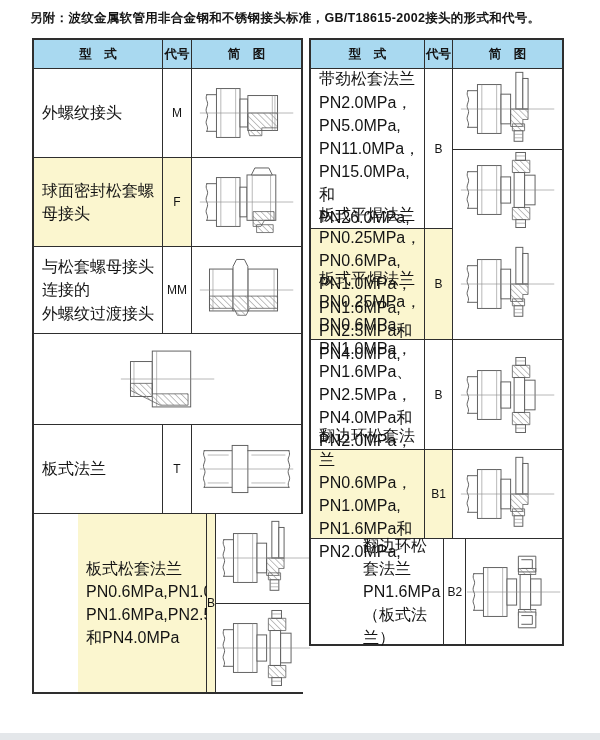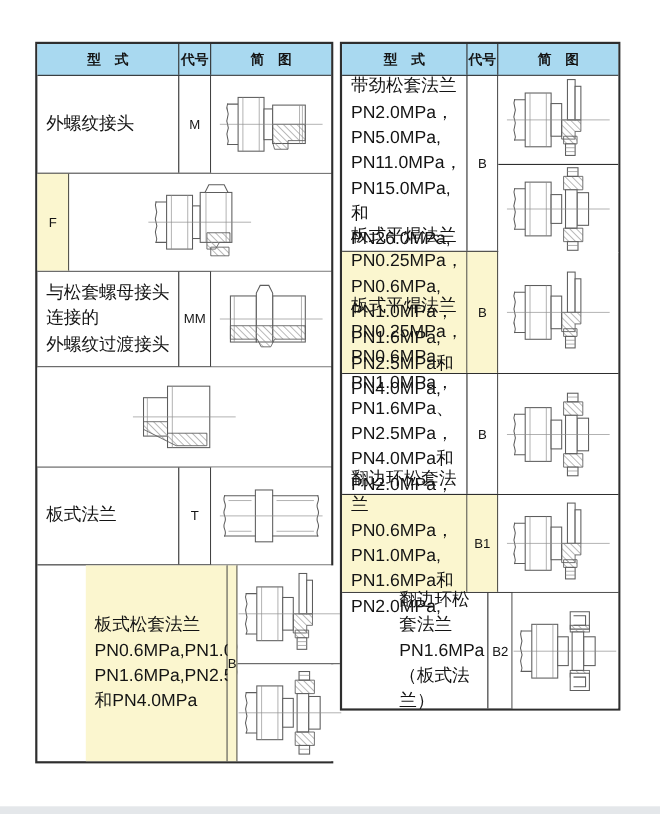--- a/index.html
+++ b/index.html
@@ -42,20 +42,21 @@
 <div class="page">
 
   <svg width="0" height="0" style="position:absolute" aria-hidden="true">
     <defs>
       <pattern id="hatch" patternUnits="userSpaceOnUse" width="5" height="5" patternTransform="rotate(-45 0 0)">
         <line x1="0" y1="0" x2="0" y2="5" stroke="#8f8f8f" stroke-width="1.3"></line>
       </pattern>
     </defs>
   </svg>
 
+  <div class="title">另附：波纹金属软管用非合金钢和不锈钢接头标准，GB/T18615-2002接头的形式和代号。</div>
 
   <div class="tbl" id="tbl-left">
       <div class="trow thead">
         <div class="c c-type hcell">型　式</div>
         <div class="c c-code hcell">代号</div>
         <div class="c c-diag hcell">简　图</div>
       </div>
       <div class="trow tl0">
         <div class="c c-type body-type">外螺纹接头</div>
         <div class="c c-code body-code">M</div>
@@ -71,20 +72,21 @@
               <rect x="56" y="25" width="34" height="40" stroke="#5d5d5d" stroke-width="1.1" fill="#ffffff"></rect>
               <line x1="84" y1="25" x2="84" y2="65" stroke="#8c8c8c" stroke-width="0.7"></line>
               <line x1="87" y1="25" x2="87" y2="65" stroke="#8c8c8c" stroke-width="0.7"></line>
               <path d="M56,45 H90 V62 H72 V71 H58 L56,64 Z" stroke="#5d5d5d" stroke-width="0.9" fill="url(#hatch)"></path>
               <line x1="1" y1="45" x2="108" y2="45" stroke="#8c8c8c" stroke-width="0.7"></line>
             </svg>
           </div>
         </div>
       </div>
       <div class="trow tl1 hl">
+        <div class="c c-type body-type">球面密封松套螺母接头</div>
         <div class="c c-code body-code">F</div>
         <div class="c c-diag dstack">
           <div class="dcell">
             <svg width="96" height="80" viewBox="0 0 110 90">
               <path d="M20,24 H9 M20,66 H9" stroke="#5d5d5d" stroke-width="1.1" fill="none" stroke-linecap="square"></path>
               <path d="M9,24 c-3,7 3,7 0,14 c-3,7 3,7 0,14 c-3,7 3,7 0,14" stroke="#5d5d5d" stroke-width="1.1" fill="none" stroke-linecap="square"></path>
               <rect x="20" y="17" width="27" height="56" stroke="#5d5d5d" stroke-width="1.1" fill="#ffffff"></rect>
               <line x1="25" y1="17" x2="25" y2="73" stroke="#8c8c8c" stroke-width="0.7"></line>
               <line x1="42" y1="17" x2="42" y2="73" stroke="#8c8c8c" stroke-width="0.7"></line>
               <rect x="47" y="28" width="8" height="34" stroke="#5d5d5d" stroke-width="1.1" fill="#ffffff"></rect>

